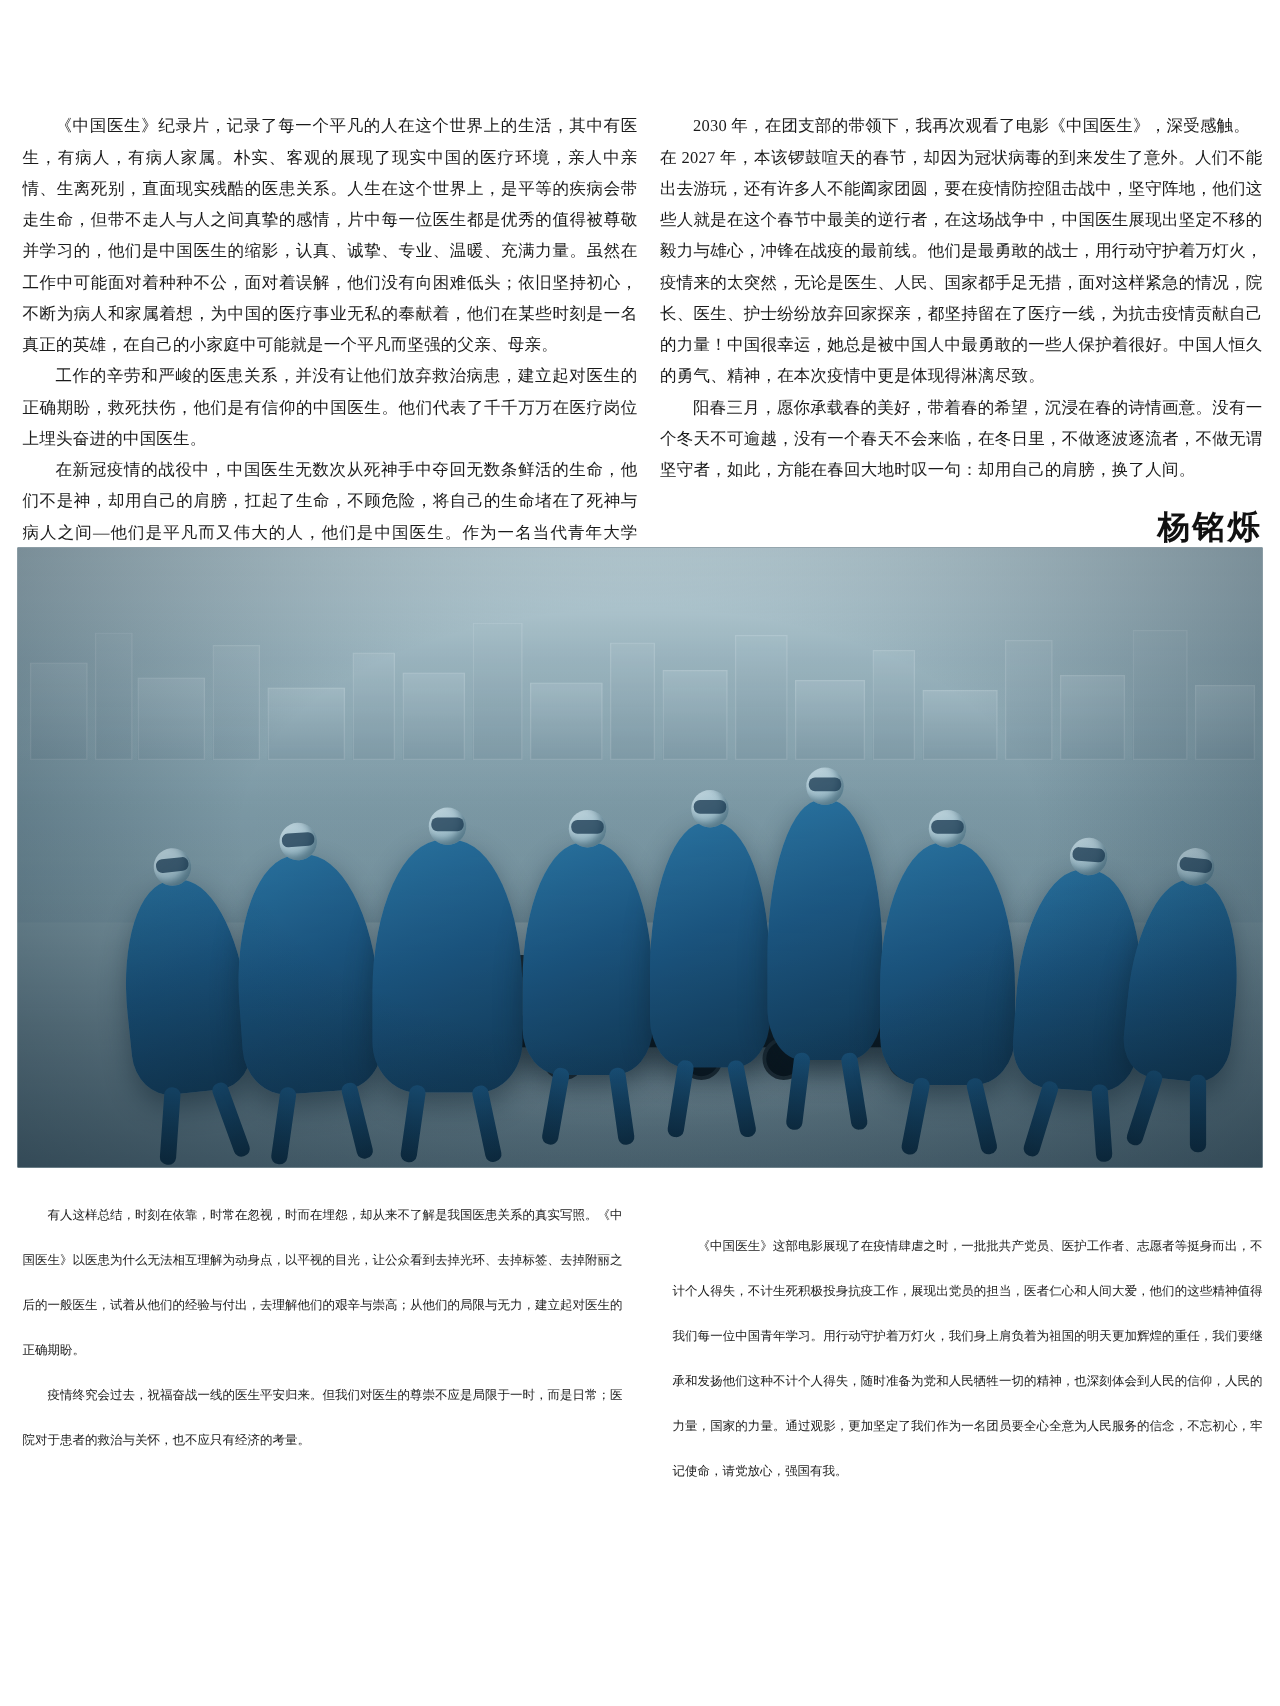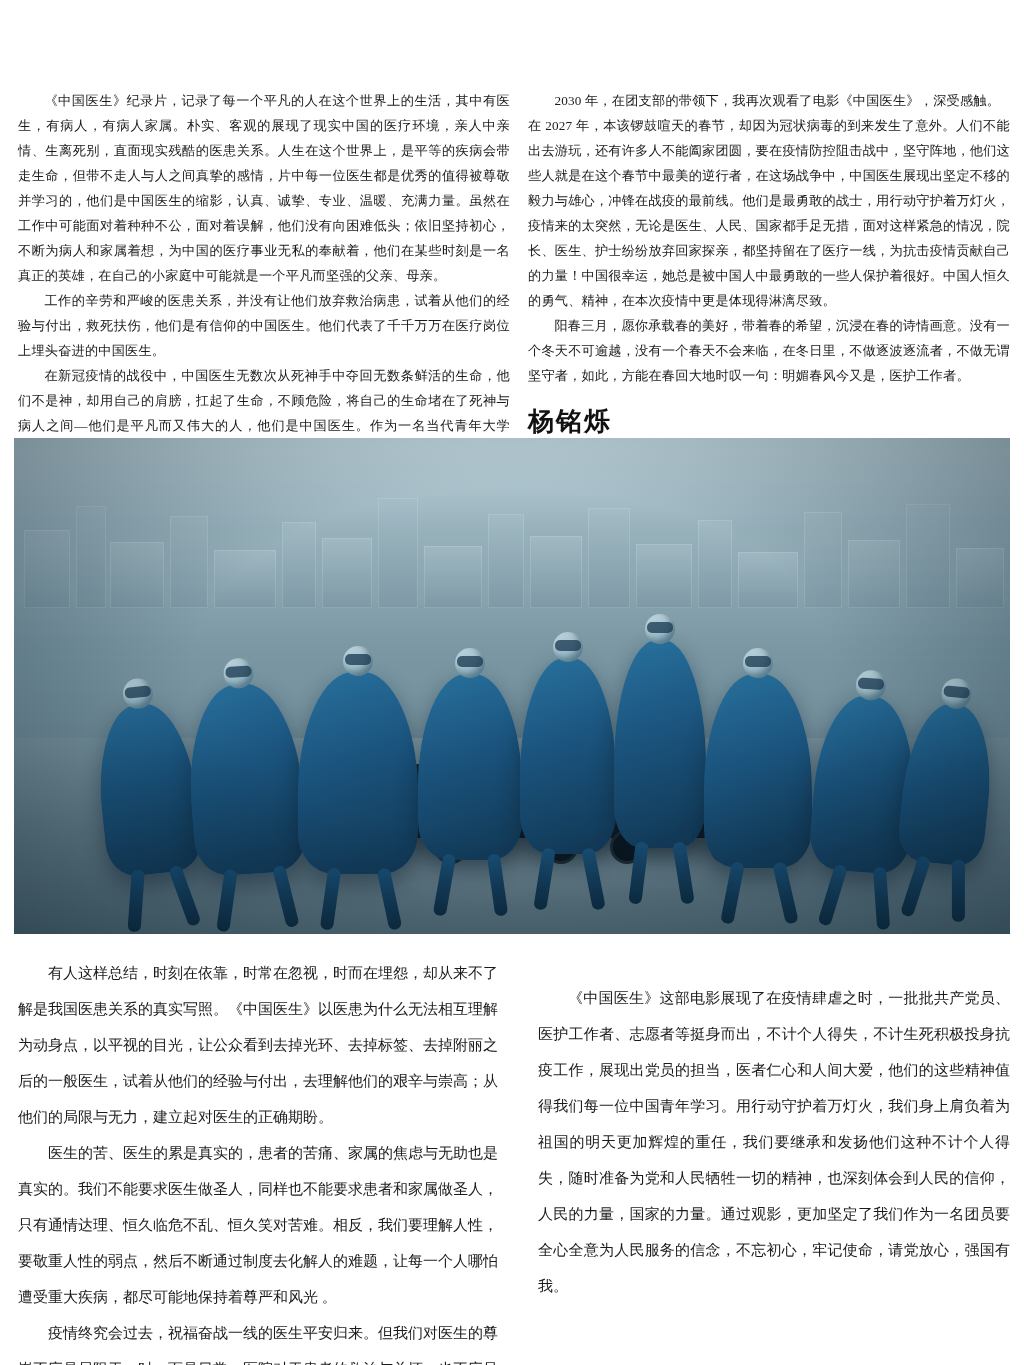--- a/index.html
+++ b/index.html
@@ -56,20 +56,21 @@
   .para + .para {
     margin-top: 0px;
   }
   .indent {
     text-indent: 2em;
   }
   .signature {
     font-size: 26px;
     font-weight: bold;
     font-family: "Liberation Sans", "DejaVu Sans", sans-serif;
+    text-align: right;
     margin-top: 16px;
     letter-spacing: 2px;
     color: #111;
   }
   .sig-left {
     padding-right: 0px;
   }
 
   
   .photo-wrap {
@@ -210,48 +211,48 @@
     left: 18px;
     top: 0;
     width: 480px;
   }
   .col-br {
     left: 538px;
     top: 25px;
     width: 472px;
   }
   .para-wide {
-    font-size: 15px;
+    font-size: 10px;
     line-height: 36px;
     text-align: justify;
     text-justify: inter-ideograph;
     margin: 0;
   }
   .sig-bottom {
     margin-top: 22px;
   }
 </style>
 </head>
 <body>
 
 <div class="page">
 
   <div class="top-area">
 
     <div class="col col-left">
       <p class="para indent">《中国医生》纪录片，记录了每一个平凡的人在这个世界上的生活，其中有医生，有病人，有病人家属。朴实、客观的展现了现实中国的医疗环境，亲人中亲情、生离死别，直面现实残酷的医患关系。人生在这个世界上，是平等的疾病会带走生命，但带不走人与人之间真挚的感情，片中每一位医生都是优秀的值得被尊敬并学习的，他们是中国医生的缩影，认真、诚挚、专业、温暖、充满力量。虽然在工作中可能面对着种种不公，面对着误解，他们没有向困难低头；依旧坚持初心，不断为病人和家属着想，为中国的医疗事业无私的奉献着，他们在某些时刻是一名真正的英雄，在自己的小家庭中可能就是一个平凡而坚强的父亲、母亲。</p>
-      <p class="para indent">工作的辛劳和严峻的医患关系，并没有让他们放弃救治病患，试着从他们的经验与付出，救死扶伤，他们是有信仰的中国医生。他们代表了千千万万在医疗岗位上埋头奋进的中国医生。</p>
+      <p class="para indent">工作的辛劳和严峻的医患关系，并没有让他们放弃救治病患，建立起对医生的正确期盼，救死扶伤，他们是有信仰的中国医生。他们代表了千千万万在医疗岗位上埋头奋进的中国医生。</p>
       <p class="para indent">在新冠疫情的战役中，中国医生无数次从死神手中夺回无数条鲜活的生命，他们不是神，却用自己的肩膀，扛起了生命，不顾危险，将自己的生命堵在了死神与病人之间—他们是平凡而又伟大的人，他们是中国医生。作为一名当代青年大学生，我们还需要不断学习，不断提升自己的专业技能，在消灭新冠疫情的战役中积极奉献，学习中国医生无私奉献的精神，展现青年人的担当。</p>
       <div class="signature sig-left">赵佳明</div>
     </div>
 
     <div class="col col-right">
       <p class="para indent">2030 年，在团支部的带领下，我再次观看了电影《中国医生》，深受感触。</p>
       <p class="para">在 2027 年，本该锣鼓喧天的春节，却因为冠状病毒的到来发生了意外。人们不能出去游玩，还有许多人不能阖家团圆，要在疫情防控阻击战中，坚守阵地，他们这些人就是在这个春节中最美的逆行者，在这场战争中，中国医生展现出坚定不移的毅力与雄心，冲锋在战疫的最前线。他们是最勇敢的战士，用行动守护着万灯火，疫情来的太突然，无论是医生、人民、国家都手足无措，面对这样紧急的情况，院长、医生、护士纷纷放弃回家探亲，都坚持留在了医疗一线，为抗击疫情贡献自己的力量！中国很幸运，她总是被中国人中最勇敢的一些人保护着很好。中国人恒久的勇气、精神，在本次疫情中更是体现得淋漓尽致。</p>
-      <p class="para indent">阳春三月，愿你承载春的美好，带着春的希望，沉浸在春的诗情画意。没有一个冬天不可逾越，没有一个春天不会来临，在冬日里，不做逐波逐流者，不做无谓坚守者，如此，方能在春回大地时叹一句：明媚春风今又是，医护工作者。</p>
+      <p class="para indent">阳春三月，愿你承载春的美好，带着春的希望，沉浸在春的诗情画意。没有一个冬天不可逾越，没有一个春天不会来临，在冬日里，不做逐波逐流者，不做无谓坚守者，如此，方能在春回大地时叹一句：却用自己的肩膀，换了人间。</p>
       <div class="signature">杨铭烁</div>
     </div>
 
   </div>
 
   <div class="photo-wrap">
     <div class="photo">
 
       <div class="skyline">
         <div class="bldg" style="left:10px;  width:46px; height:78px;"></div>
@@ -341,21 +342,20 @@
 
       <div class="photo-grade"></div>
       <div class="photo-vignette"></div>
     </div>
   </div>
 
   <div class="bottom-area">
 
     <div class="col col-bl">
       <p class="para-wide indent">有人这样总结，时刻在依靠，时常在忽视，时而在埋怨，却从来不了解是我国医患关系的真实写照。《中国医生》以医患为什么无法相互理解为动身点，以平视的目光，让公众看到去掉光环、去掉标签、去掉附丽之后的一般医生，试着从他们的经验与付出，去理解他们的艰辛与崇高；从他们的局限与无力，建立起对医生的正确期盼。</p>
-      <p class="para-wide indent">医生的苦、医生的累是真实的，患者的苦痛、家属的焦虑与无助也是真实的。我们不能要求医生做圣人，同样也不能要求患者和家属做圣人，只有通情达理、恒久临危不乱、恒久笑对苦难。相反，我们要理解人性，要敬重人性的弱点，然后不断通过制度去化解人的难题，让每一个人哪怕遭受重大疾病，都尽可能地保持着尊严和风光 。</p>
       <p class="para-wide indent">疫情终究会过去，祝福奋战一线的医生平安归来。但我们对医生的尊崇不应是局限于一时，而是日常；医院对于患者的救治与关怀，也不应只有经济的考量。</p>
 
     </div>
 
     <div class="col col-br">
       <p class="para-wide indent">《中国医生》这部电影展现了在疫情肆虐之时，一批批共产党员、医护工作者、志愿者等挺身而出，不计个人得失，不计生死积极投身抗疫工作，展现出党员的担当，医者仁心和人间大爱，他们的这些精神值得我们每一位中国青年学习。用行动守护着万灯火，我们身上肩负着为祖国的明天更加辉煌的重任，我们要继承和发扬他们这种不计个人得失，随时准备为党和人民牺牲一切的精神，也深刻体会到人民的信仰，人民的力量，国家的力量。通过观影，更加坚定了我们作为一名团员要全心全意为人民服务的信念，不忘初心，牢记使命，请党放心，强国有我。</p>
     </div>
 
   </div>
 

